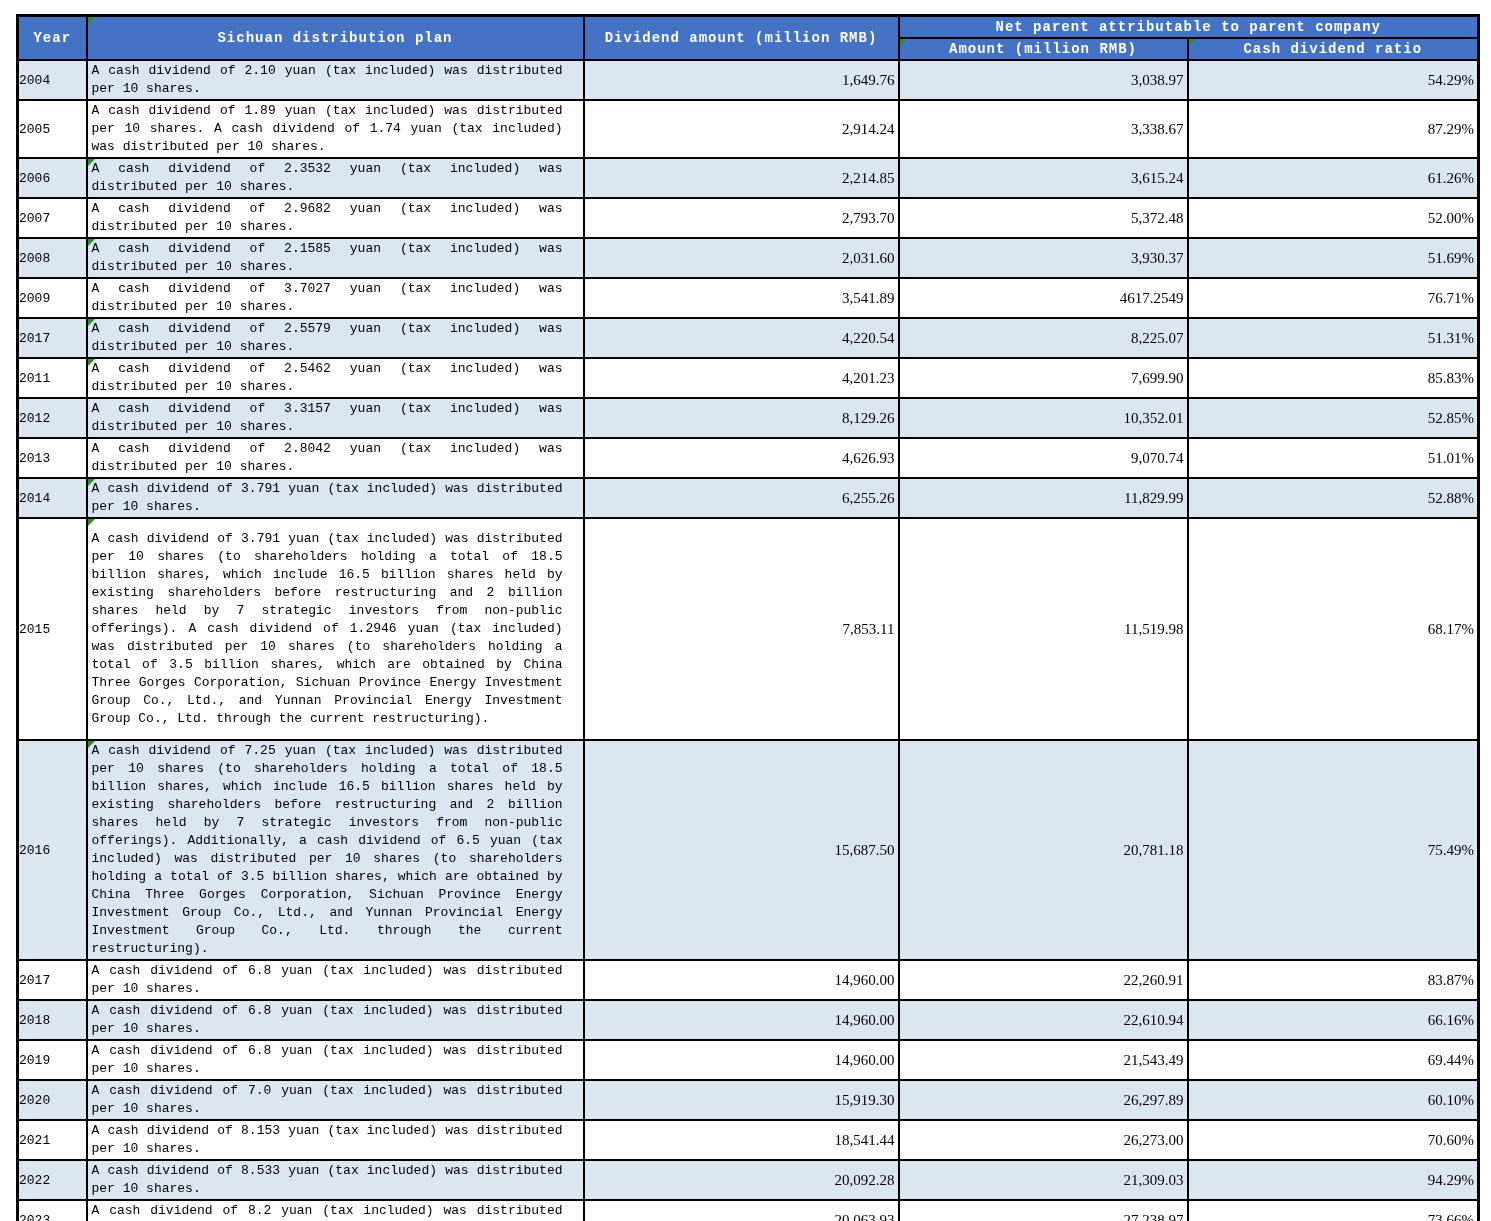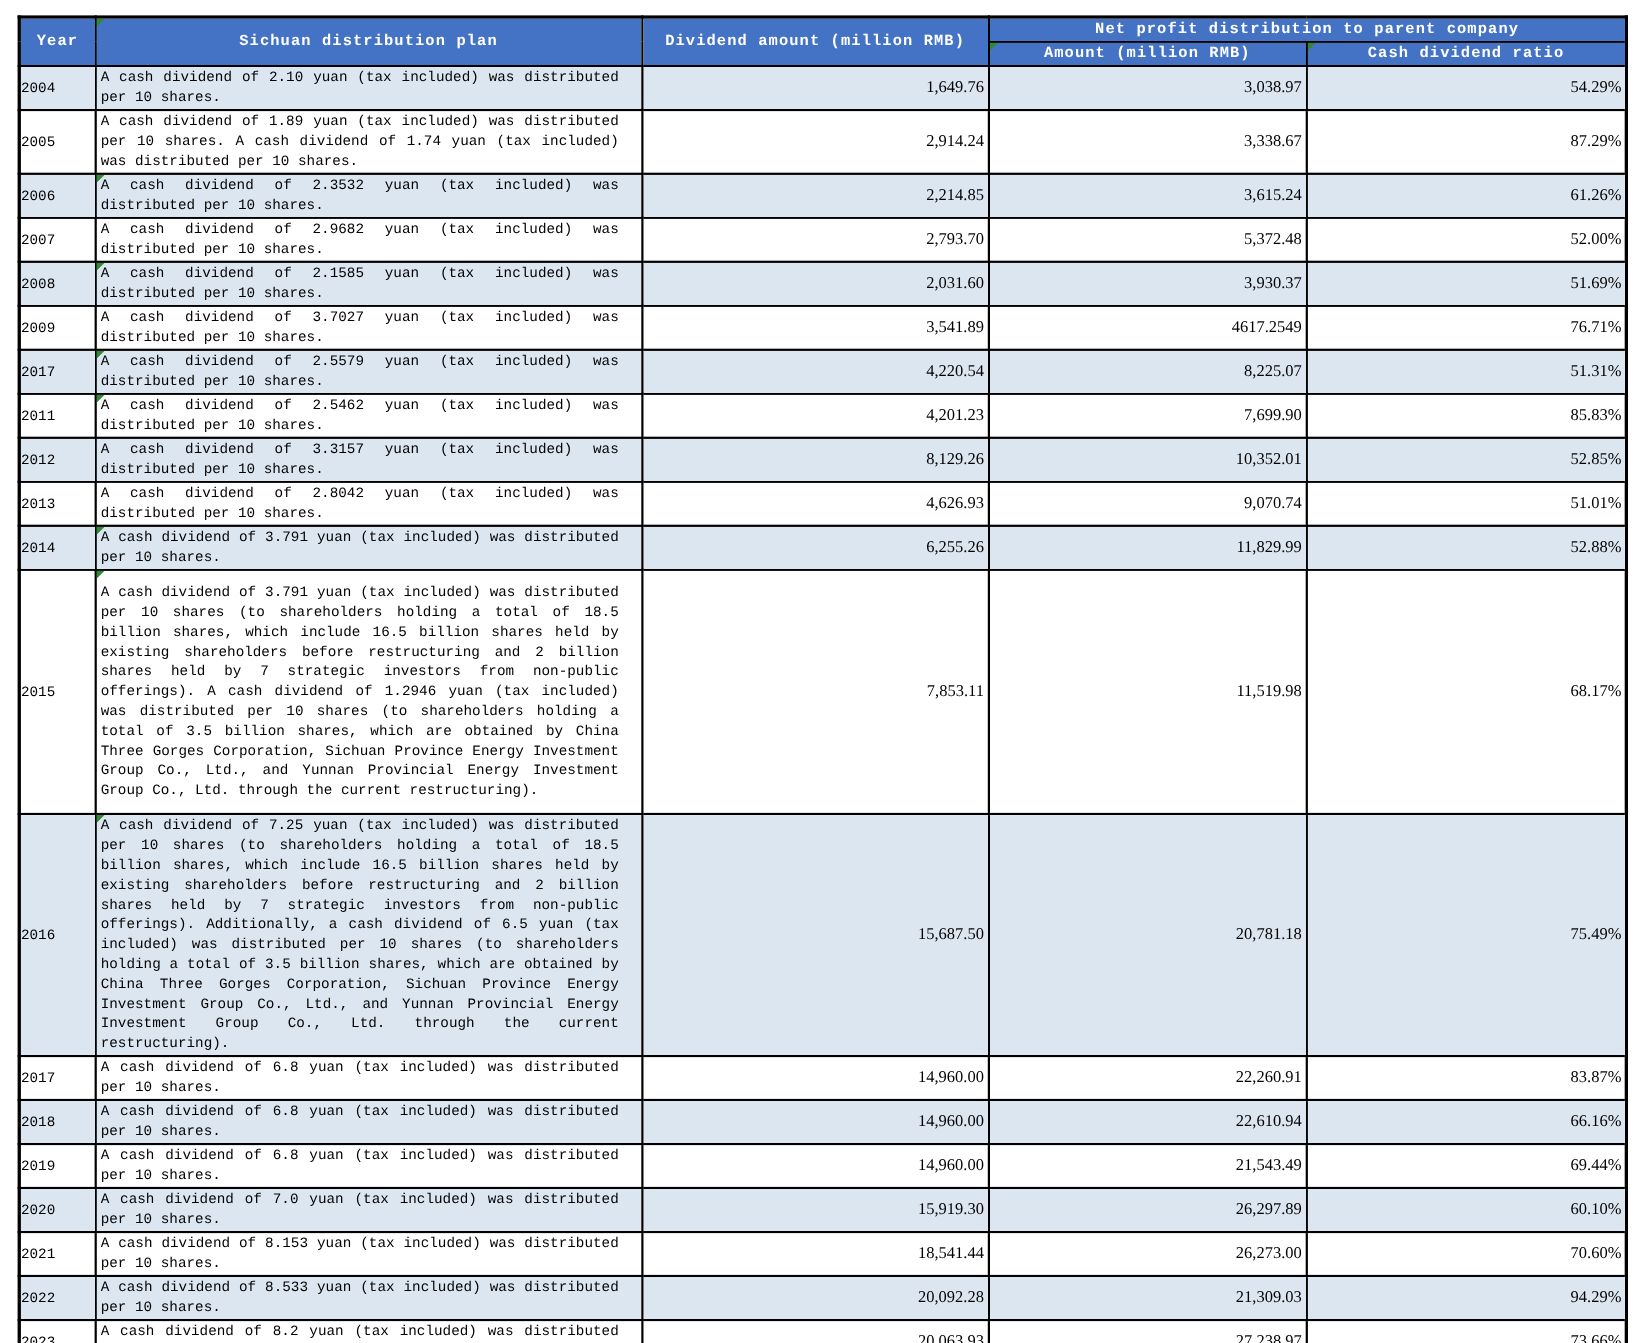--- a/index.html
+++ b/index.html
@@ -83,21 +83,21 @@
         <col class="c-ratio">
     </colgroup>
     <thead>
       <tr class="hdr-top">
         <th rowspan="2">Year</th>
         <th rowspan="2">
           <span class="flag"></span>
           <span>Sichuan distribution plan</span>
         </th>
         <th rowspan="2">Dividend amount (million RMB)</th>
-        <th colspan="2">Net profit distribution to parent company</th>
+        <th colspan="2">Net parent attributable to parent company</th>
       </tr>
       <tr class="hdr-bot">
         <th>
           <span class="flag"></span>
           <span>Amount (million RMB)</span>
         </th>
         <th>
           <span class="flag"></span>
           <span>Cash dividend ratio</span>
         </th>

